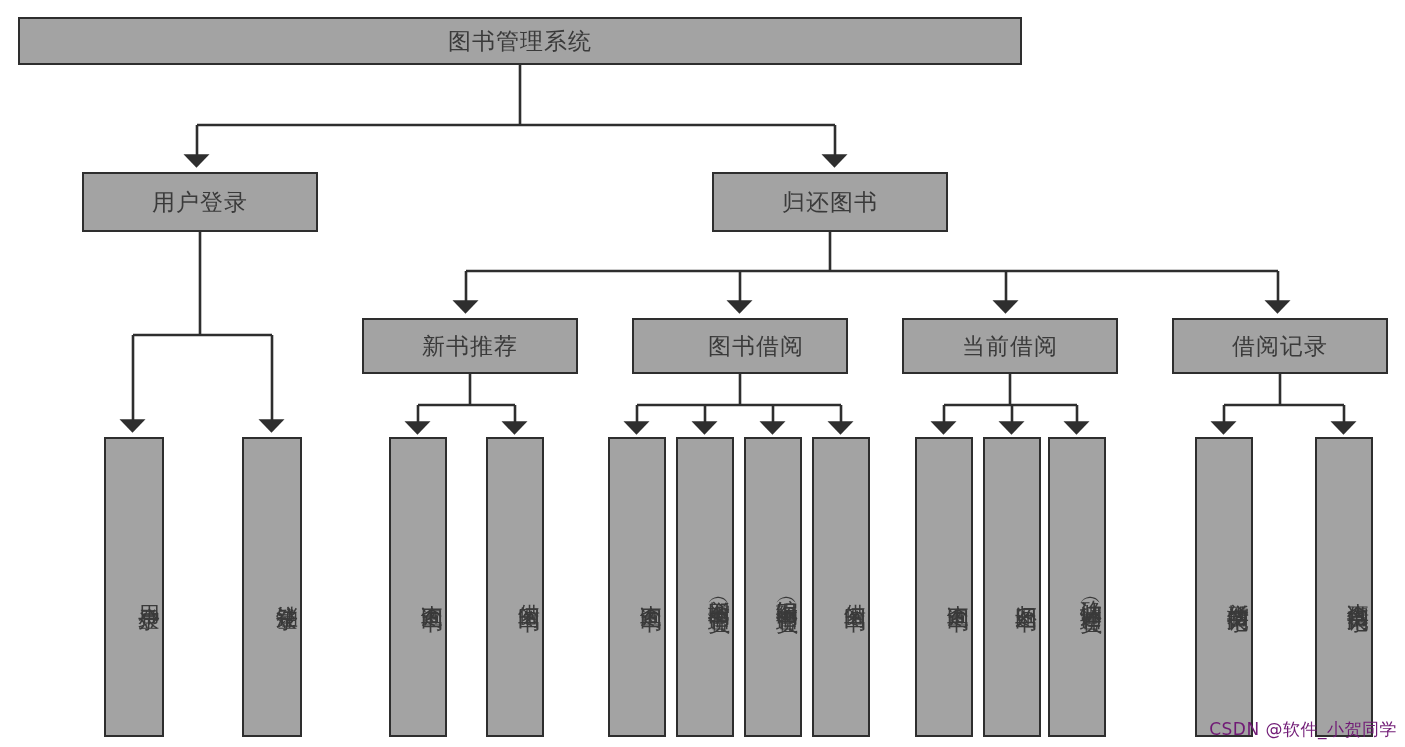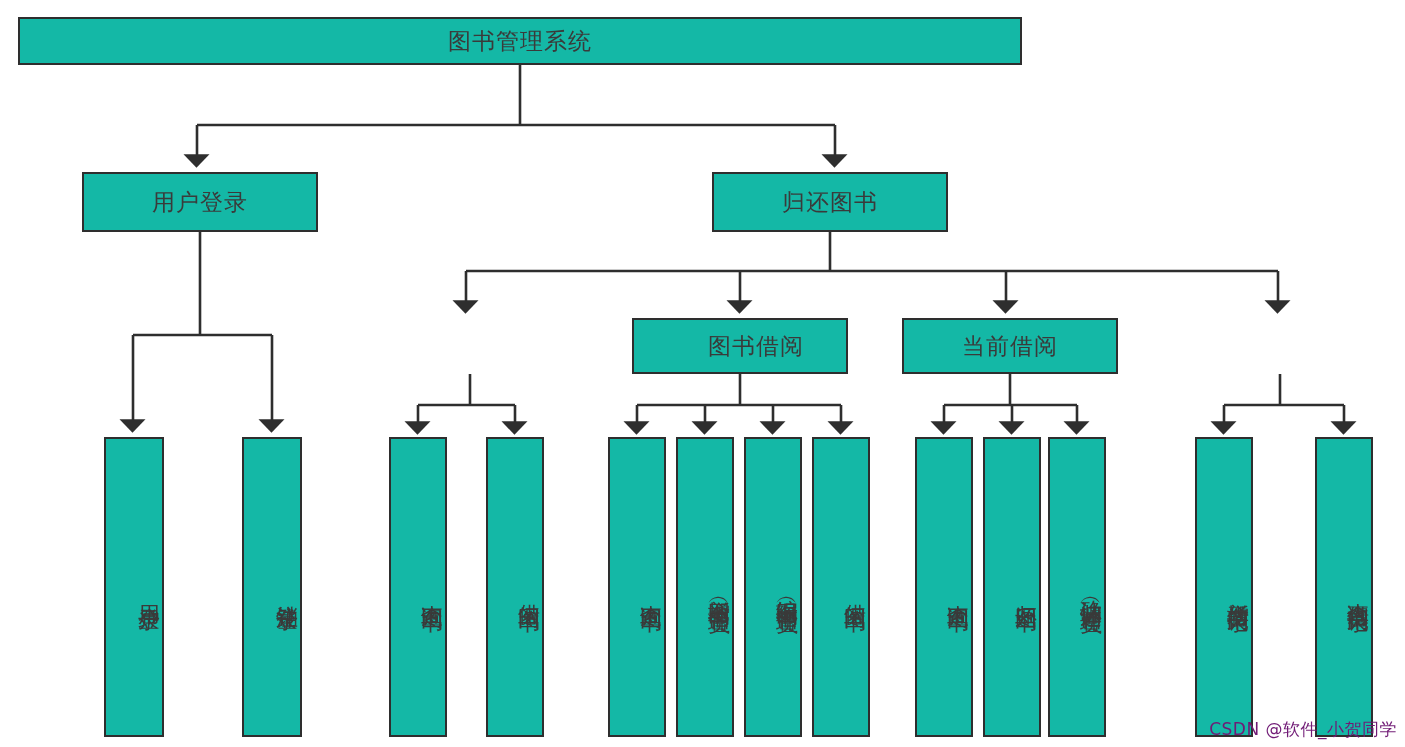--- a/index.html
+++ b/index.html
@@ -19,21 +19,21 @@
     position: absolute;
     left: 0;
     top: 0;
     width: 1405px;
     height: 747px;
   }
   .node {
     position: absolute;
     box-sizing: border-box;
     border: 2px solid #2e2e2e;
-    background: #14b8a6;
+    background: #a3a3a3;
     display: flex;
     align-items: center;
     justify-content: center;
     color: #3a3a3a;
     z-index: 2;
   }
   .node.horiz {
     font-size: 23px;
     letter-spacing: 1px;
     line-height: 1.15;
@@ -125,25 +125,31 @@
     <span>图书管理系统</span>
   </div>
 
   <div class="node horiz" id="node-l1-0" style="left: 82px; top: 172px; width: 236px; height: 60px;">
     <span>用户登录</span>
   </div>
   <div class="node horiz" id="node-l1-1" style="left: 712px; top: 172px; width: 236px; height: 60px;">
     <span>归还图书</span>
   </div>
 
+  <div class="node horiz" id="node-l2-0" style="left: 362px; top: 318px; width: 216px; height: 56px;">
+    <span>新书推荐</span>
+  </div>
   <div class="node horiz" id="node-l2-1" style="left: 632px; top: 318px; width: 216px; height: 56px; padding-left: 32px;">
     <span>图书借阅</span>
   </div>
   <div class="node horiz" id="node-l2-2" style="left: 902px; top: 318px; width: 216px; height: 56px;">
     <span>当前借阅</span>
+  </div>
+  <div class="node horiz" id="node-l2-3" style="left: 1172px; top: 318px; width: 216px; height: 56px;">
+    <span>借阅记录</span>
   </div>
 
   <div class="node vert" id="leaf-0" style="left: 104px; top: 437px; width: 60px; height: 300px;">
     <span class="vlabel">用户登录</span>
   </div>
   <div class="node vert" id="leaf-1" style="left: 242px; top: 437px; width: 60px; height: 300px;">
     <span class="vlabel">注销登录</span>
   </div>
   <div class="node vert" id="leaf-2" style="left: 389px; top: 437px; width: 58px; height: 300px;">
     <span class="vlabel">查询图书</span>

